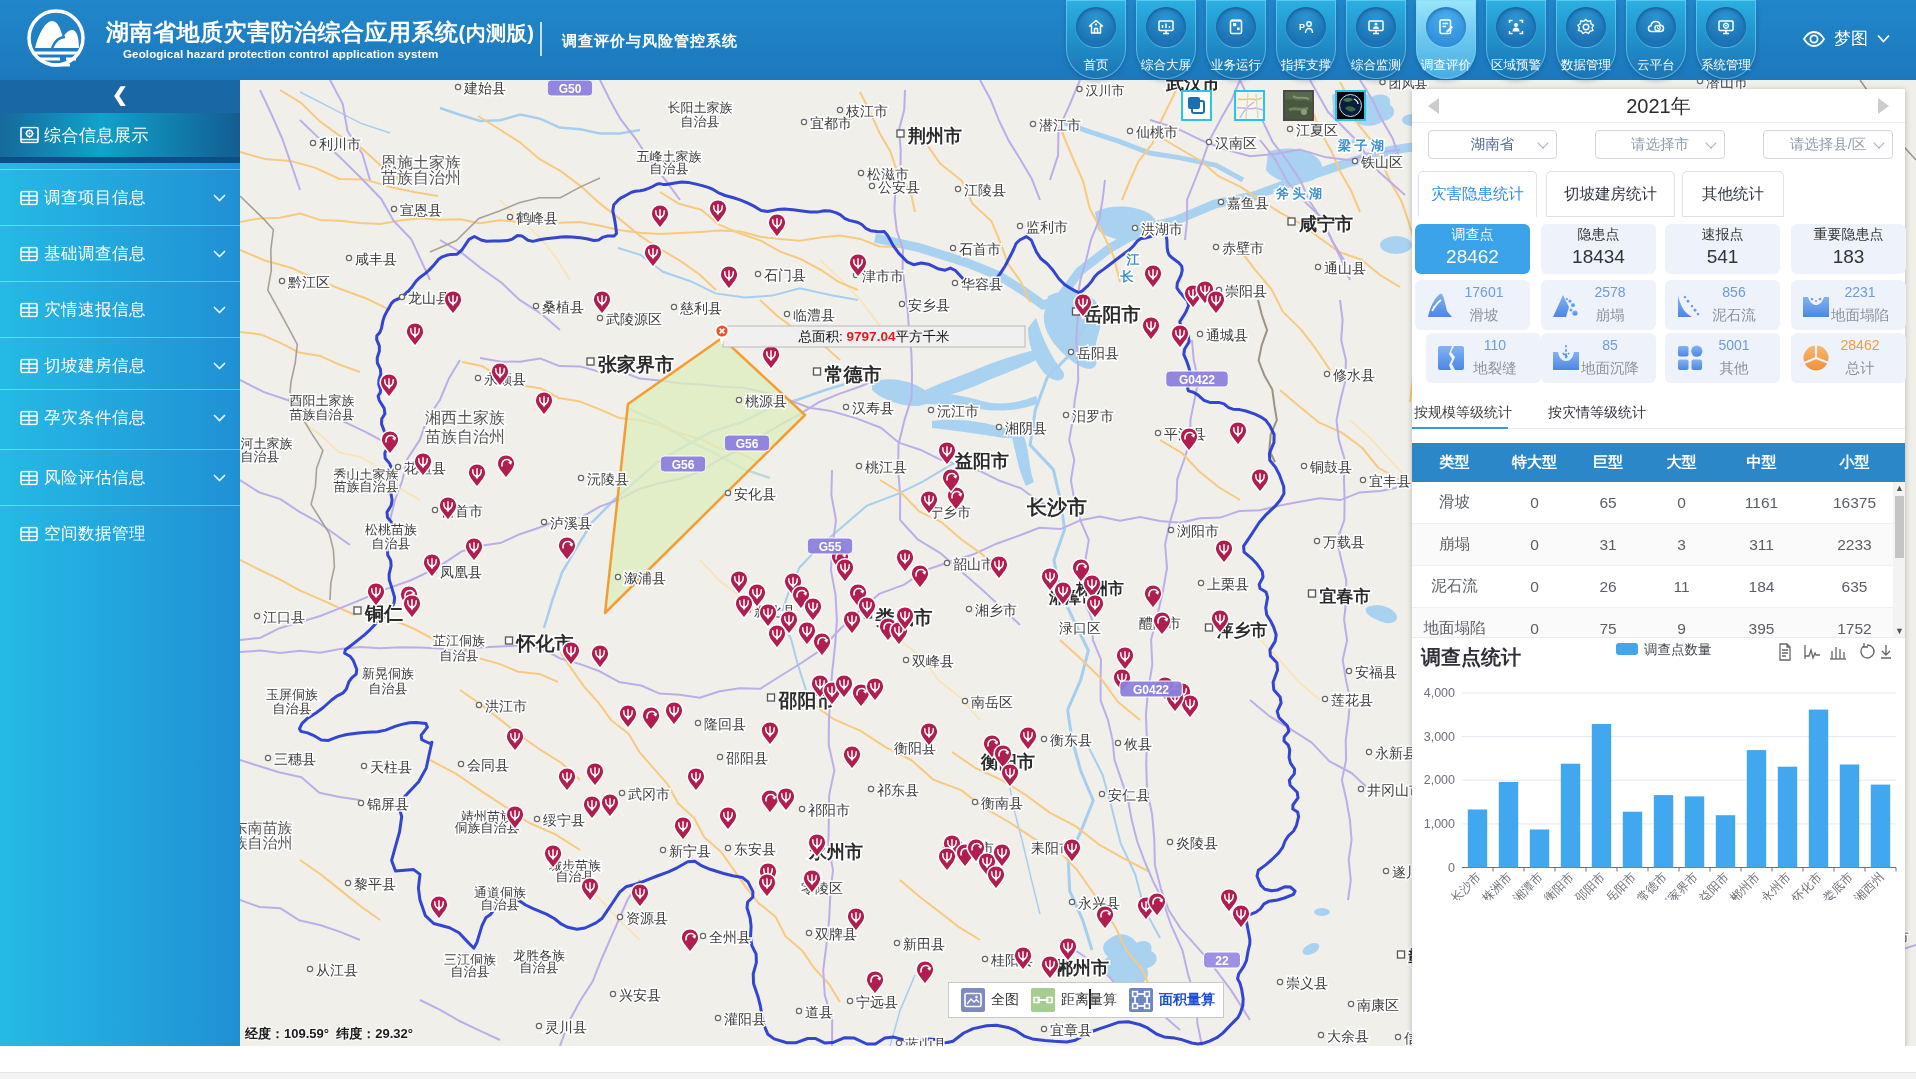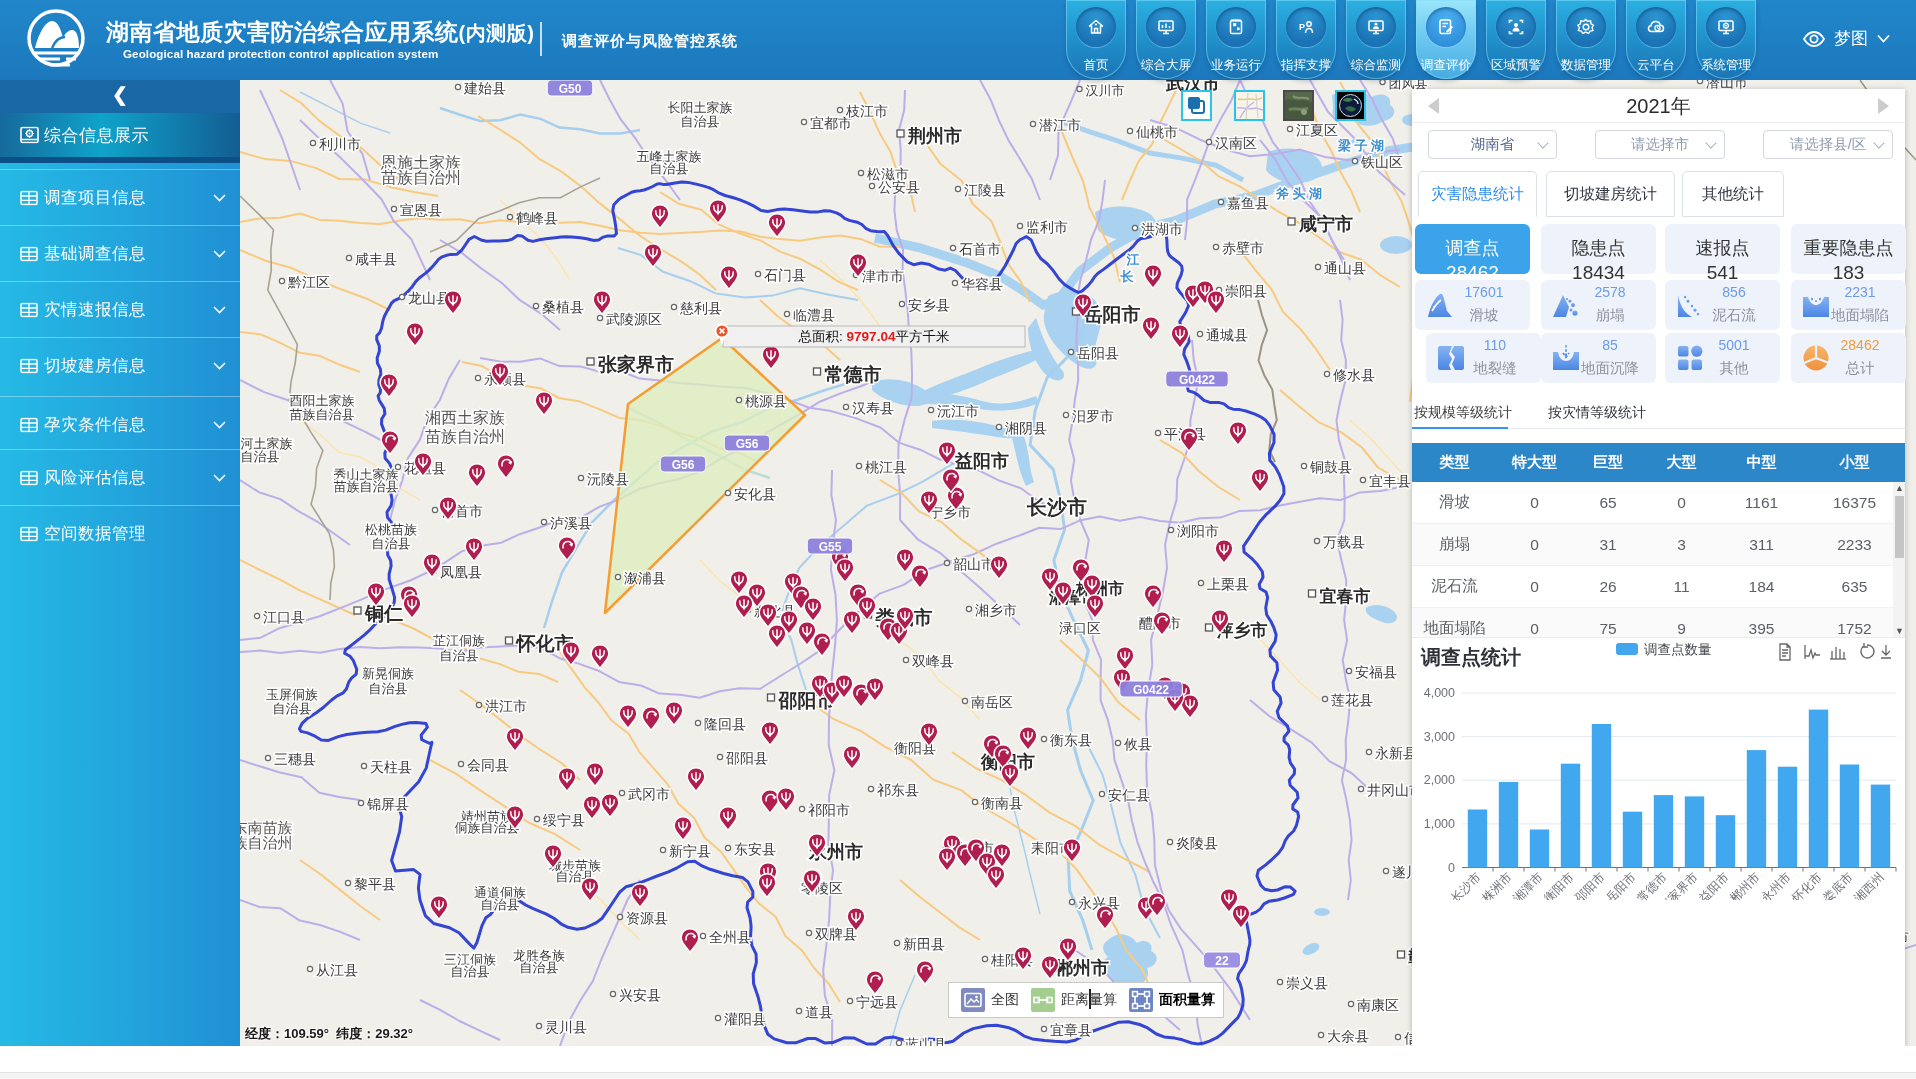--- a/index.html
+++ b/index.html
@@ -34,21 +34,21 @@
 
 #panel{position:absolute;left:1412px;top:89px;width:493px;height:1012px;background:#fff;z-index:10;box-shadow:0 1px 6px rgba(0,0,0,.25);font-family:"Liberation Sans",sans-serif}
 #yearbar{position:absolute;left:0;top:0;width:493px;height:34px;border-bottom:1px solid #ededed;text-align:center;font-size:20px;color:#2b2b2b;line-height:34px}
 .yarr{position:absolute;top:9px;width:0;height:0;border-top:8px solid transparent;border-bottom:8px solid transparent}
 .sel{position:absolute;top:41px;height:29px;border:1px solid #d4d7de;border-radius:4px;font-size:14.5px;color:#53688e;display:flex;align-items:center;justify-content:center}
 .sel .ph{color:#8f9dae}
 .selcv{position:absolute;right:9px;top:10px;width:8px;height:8px;border-right:1.6px solid #aab0bb;border-bottom:1.6px solid #aab0bb;transform:rotate(45deg);margin-top:-2px}
 .ptab{position:absolute;top:82px;height:46px;border:1px solid #dadfe8;border-radius:5px 5px 0 0;font-size:15.5px;color:#2f3542;display:flex;align-items:center;justify-content:center;background:#fff}
 .ptab.on{color:#2d8cf0;border-bottom-color:#fff}
 .scard{position:absolute;width:115px;height:50px;border-radius:6px;background:#eef2fa;text-align:center}
-.scard .l1{font-size:18px;color:#333;margin-top:12px}
+.scard .l1{font-size:14px;color:#333;margin-top:2px}
 .scard .l2{font-size:19px;color:#333;margin-top:2px}
 .scard.on{background:#3ba3e9}
 .scard.on .l1,.scard.on .l2{color:#fff}
 .icard{position:absolute;width:115px;height:50px;border-radius:6px;background:#eef2fa}
 .icard svg{position:absolute;left:9px;top:9px}
 .icard .n{position:absolute;right:11px;top:4px;font-size:14px;color:#6c9be8;width:70px;text-align:center}
 .icard .t{position:absolute;right:11px;top:26px;font-size:14.5px;color:#8b919d;width:70px;text-align:center}
 .icard .n.org{color:#f59a3c}
 #subtabs{position:absolute;left:0;top:306px;width:493px;height:34px;border-bottom:1px solid #e6e9f0;font-size:15px}
 #subtabs .st1{position:absolute;left:2px;top:9px;color:#404040;font-size:14px}
@@ -734,21 +734,21 @@
           <rect x="16" y="9.5" width="5" height="5" fill="none" stroke="#fff" stroke-width="1.6"></rect>
         </svg></div>
       <span style="position:relative">距离<span style="position:absolute;left:50%;top:-2px;width:1.5px;height:20px;background:#222"></span>量算</span>
 <div class="ic" style="background:#6f86c5"><svg width="24" height="24" viewBox="0 0 24 24">
           <rect x="6" y="6" width="12" height="12" fill="none" stroke="#fff" stroke-width="1.7"></rect>
           <rect x="3.6" y="3.6" width="4.8" height="4.8" fill="#6f86c5" stroke="#fff" stroke-width="1.5"></rect>
           <rect x="15.6" y="3.6" width="4.8" height="4.8" fill="#6f86c5" stroke="#fff" stroke-width="1.5"></rect>
           <rect x="3.6" y="15.6" width="4.8" height="4.8" fill="#6f86c5" stroke="#fff" stroke-width="1.5"></rect>
           <rect x="15.6" y="15.6" width="4.8" height="4.8" fill="#6f86c5" stroke="#fff" stroke-width="1.5"></rect>
         </svg></div>
-      <span style="color:#000000;font-weight:bold">面积量算</span>
+      <span style="color:#1d4ed8;font-weight:bold">面积量算</span>
 </div>
     <div id="coords">经度：109.59°&nbsp;&nbsp;纬度：29.32°</div>
   </div>
 <div id="header">
     <svg style="position:absolute;left:22px;top:8px" width="68" height="64" viewBox="0 0 68 64">
 <circle cx="34" cy="30" r="27" fill="none" stroke="#fff" stroke-width="3.5"></circle>
 <path d="M13,40 C17,24 24,13 30,13 C36,13 39,22 41,30 C43,25 47,22 50,22 C55,22 57,30 57,40 Z" fill="#fff"></path>
 <path d="M30,40 C33,33 38,29 43,29" fill="none" stroke="#1e7ec1" stroke-width="2.5"></path>
 <path d="M12,45 L56,45" stroke="#fff" stroke-width="3"></path>
 <path d="M18,51 L38,51 M44,51 L54,51" stroke="#fff" stroke-width="3"></path>
@@ -916,21 +916,21 @@
     <div class="sbitem" style="top:257px">
       <svg class="sbic" width="18" height="15" viewBox="0 0 18 15">
         <rect x="1" y="1" width="16" height="13" rx="1.5" fill="none" stroke="#fff" stroke-width="1.5"></rect>
         <path d="M9,1 L9,14 M1,5.5 L17,5.5 M1,9.8 L17,9.8" stroke="#fff" stroke-width="1.3"></path>
       </svg>
       <div class="sbtext">切坡建房信息</div>
       <svg class="sbcv" width="13" height="8" viewBox="0 0 13 8">
         <path d="M1,1 L6.5,6.5 L12,1" fill="none" stroke="#fff" stroke-width="1.6" opacity="0.95"></path>
       </svg>
     </div>
-    <div class="sbitem" style="top:316px">
+    <div class="sbitem" style="top:309px">
       <svg class="sbic" width="18" height="15" viewBox="0 0 18 15">
         <rect x="1" y="1" width="16" height="13" rx="1.5" fill="none" stroke="#fff" stroke-width="1.5"></rect>
         <path d="M9,1 L9,14 M1,5.5 L17,5.5 M1,9.8 L17,9.8" stroke="#fff" stroke-width="1.3"></path>
       </svg>
       <div class="sbtext">孕灾条件信息</div>
       <svg class="sbcv" width="13" height="8" viewBox="0 0 13 8">
         <path d="M1,1 L6.5,6.5 L12,1" fill="none" stroke="#fff" stroke-width="1.6" opacity="0.95"></path>
       </svg>
     </div>
     <div class="sbitem" style="top:369px">

